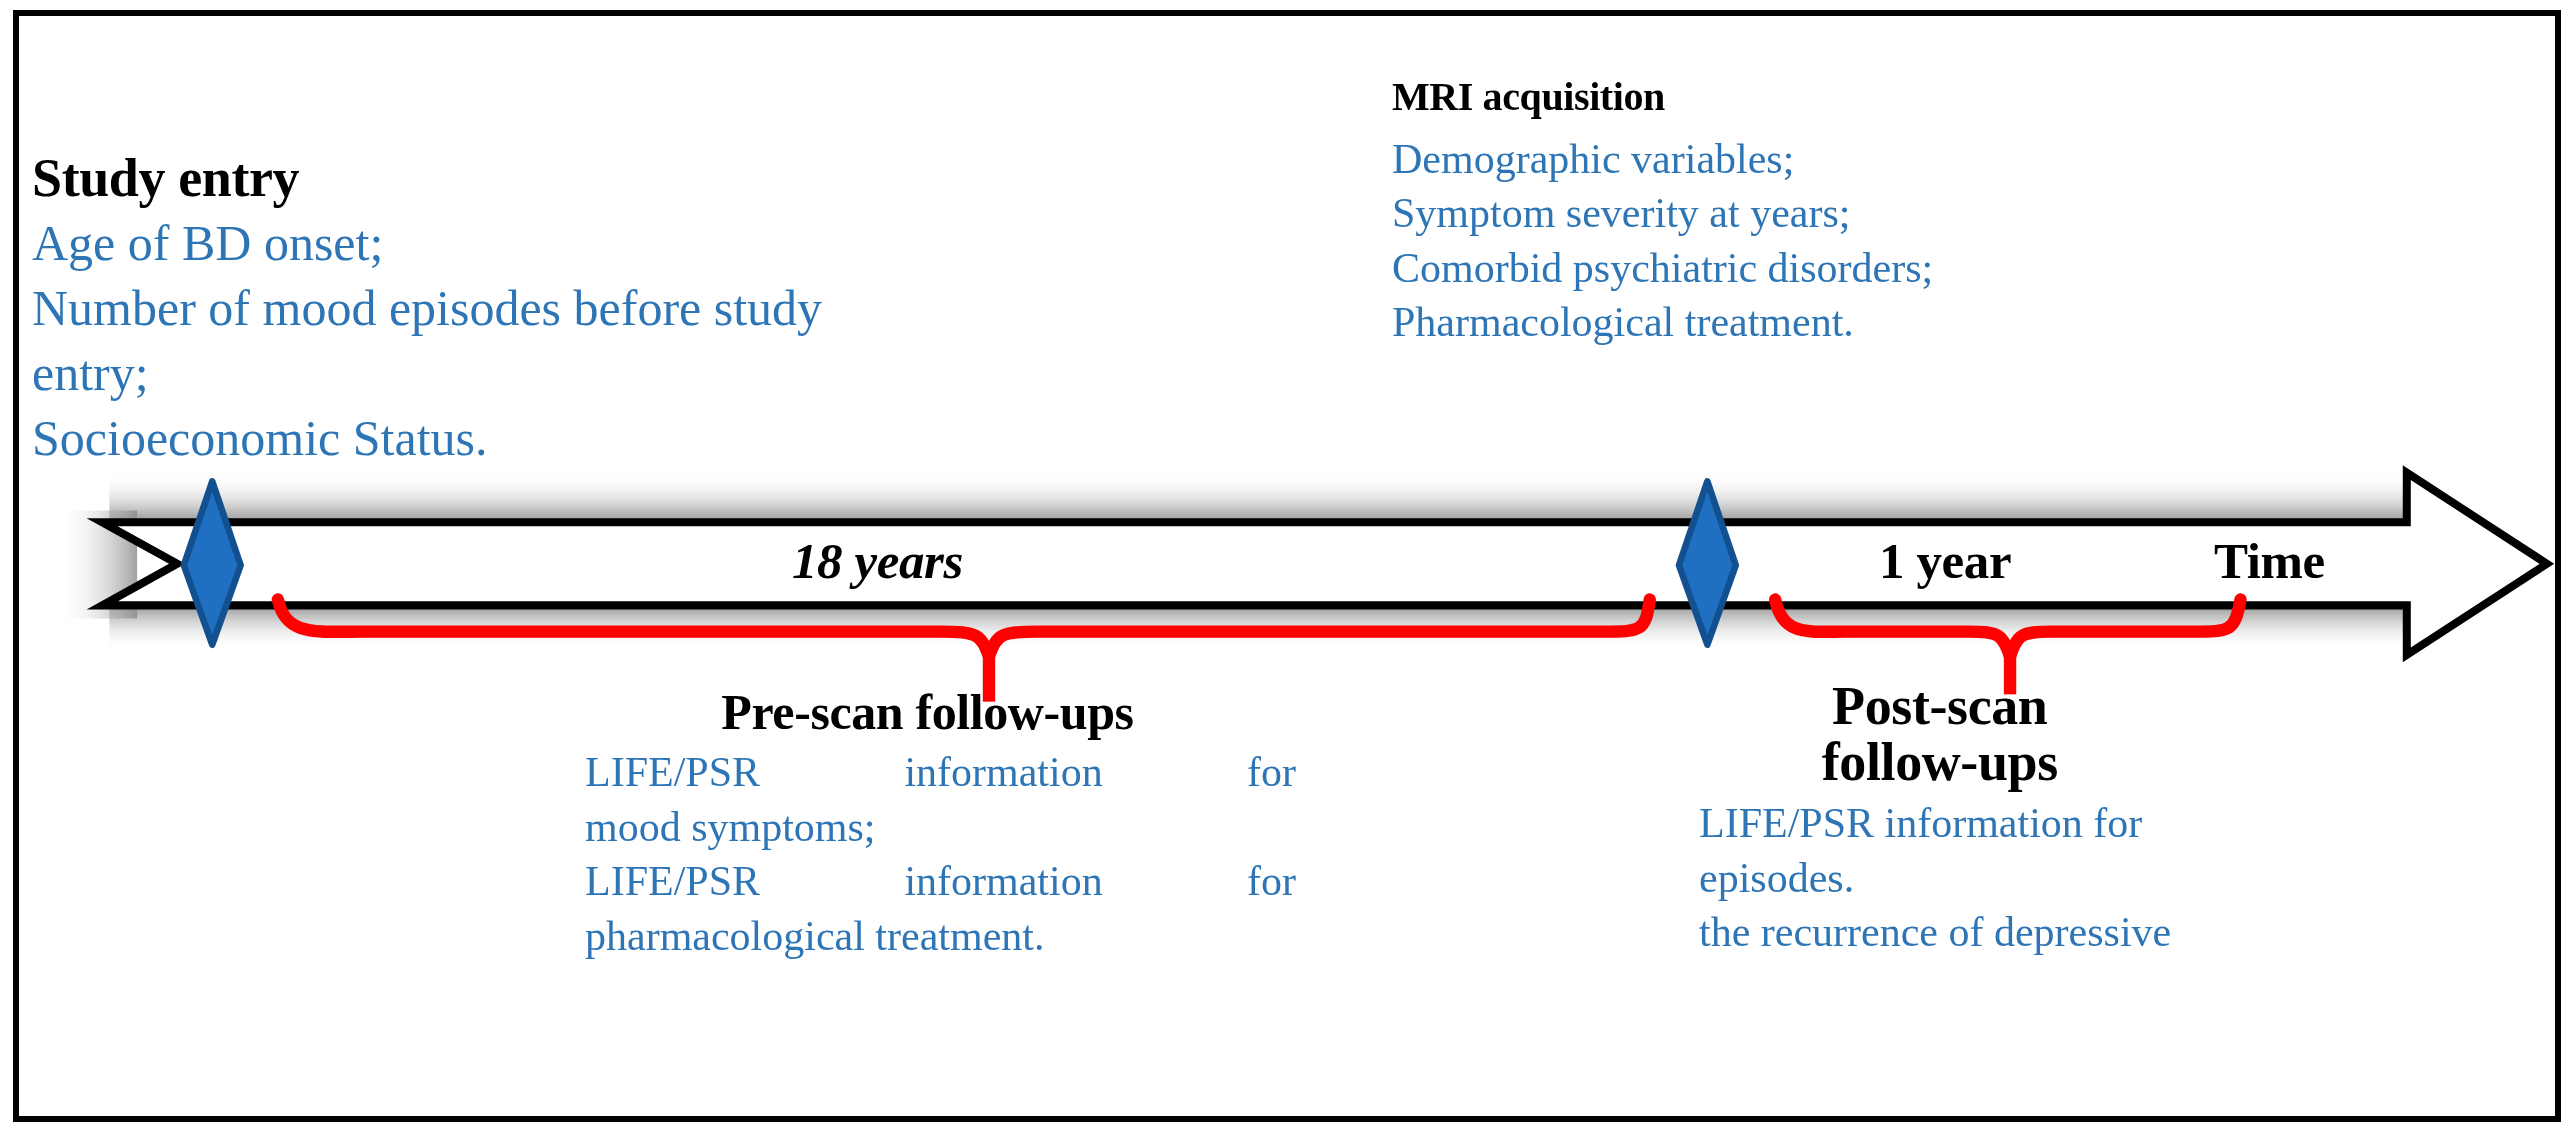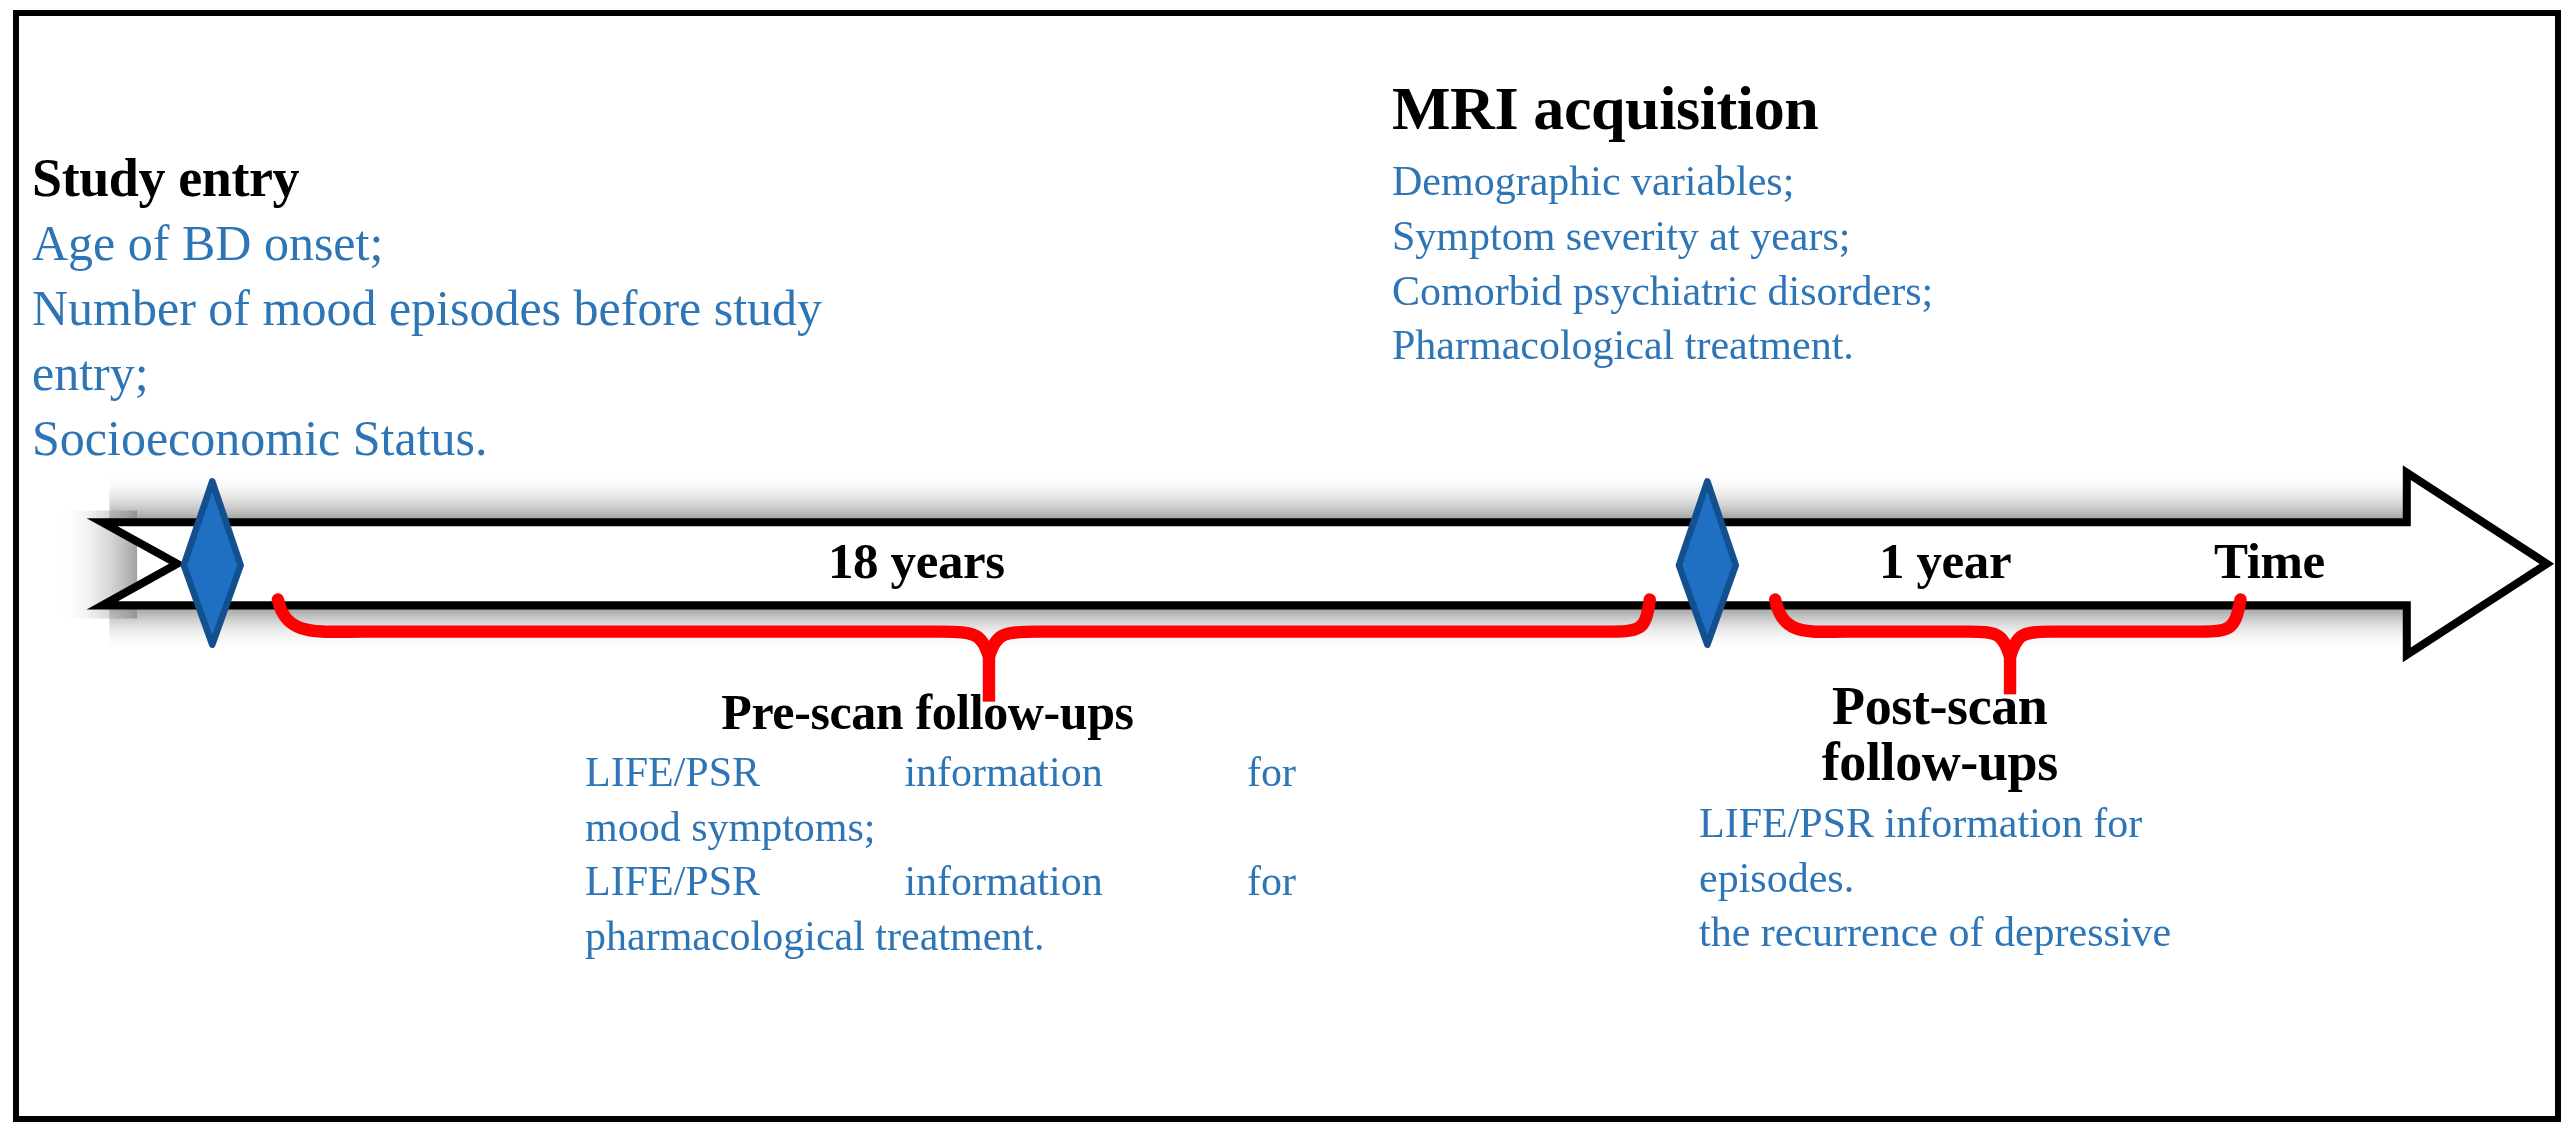--- a/index.html
+++ b/index.html
@@ -63,21 +63,21 @@
   }
   #study-entry-block .heading { font-size: 54px; }
   #study-entry-block .detail  { font-size: 50px; margin-top: 4.4px; }
 
   
   #mri-block {
     left: 1392px;
     top: 76px;
     width: 934px;
   }
-  #mri-block .heading { font-size: 62px; }
+  #mri-block .heading { font-size: 40px; }
   #mri-block .detail  { font-size: 42px; margin-top: 14px; }
 
   
   #prescan-block {
     left: 559px;
     top: 686px;
     width: 737px;
   }
   #prescan-block .heading {
     font-size: 50px;
@@ -130,21 +130,21 @@
   
   .arrow-label {
     position: absolute;
     color: #000000;
     font-weight: bold;
     font-size: 51px;
     line-height: 1;
     white-space: nowrap;
     letter-spacing: -0.4px;
   }
-  #label-18-years { left: 828px; top: 536px; }
+  #label-18-years { left: 792px; top: 536px; font-style: italic; }
   #label-1-year   { left: 1879px; top: 536px; }
   #label-time     { left: 2214px; top: 536px; text-align: center; }
 </style>
 </head>
 <body>
 
 <div id="figure-root">
   <div id="figure-frame"></div>
 
   <svg id="timeline-svg" viewBox="0 0 3532 1563">

